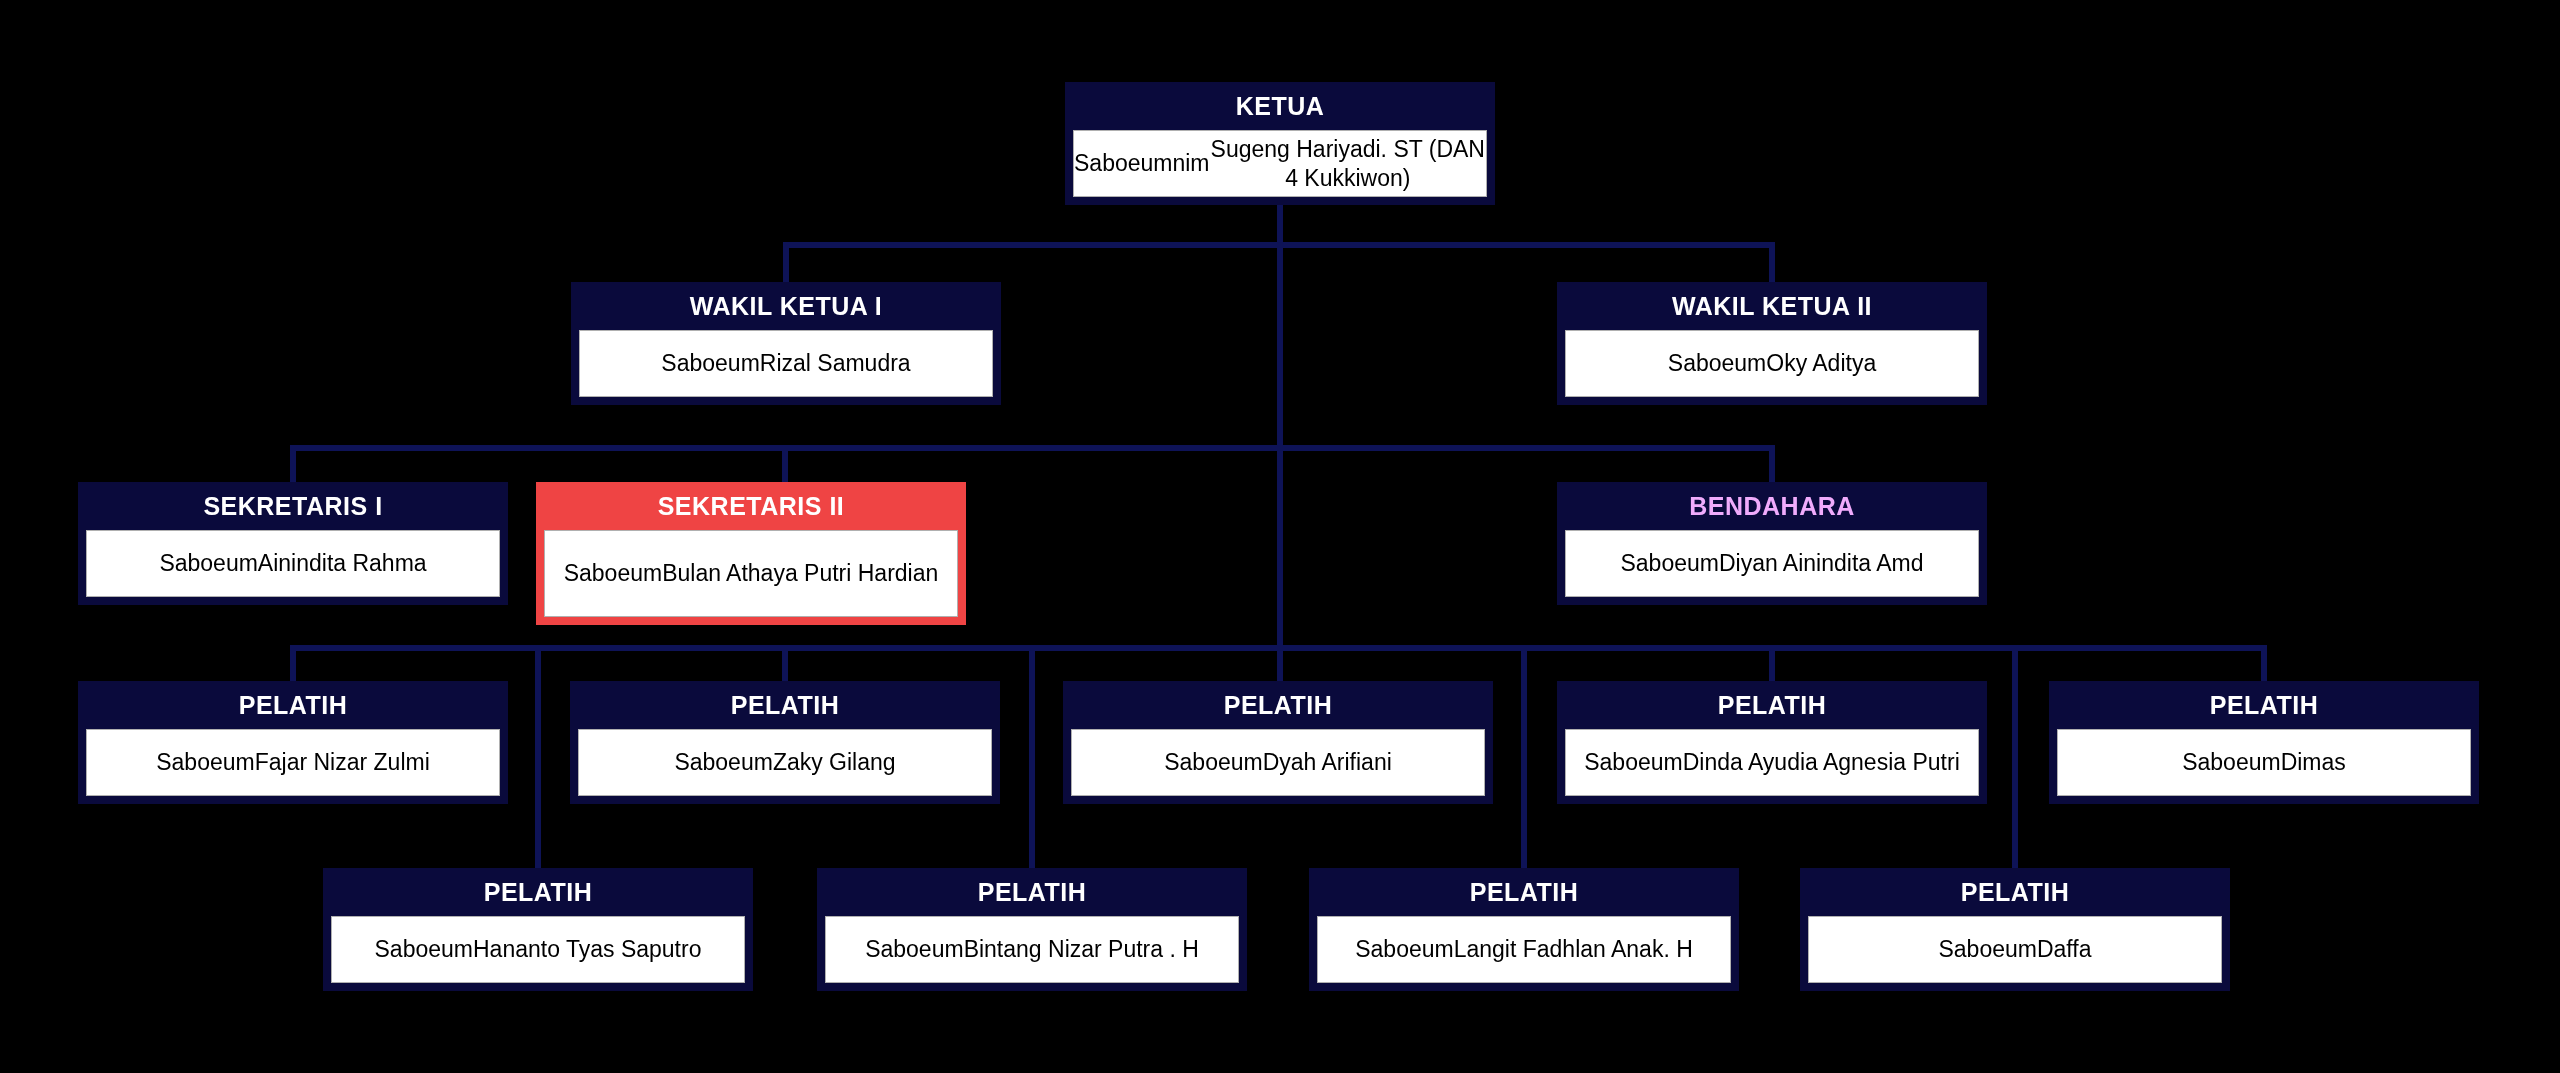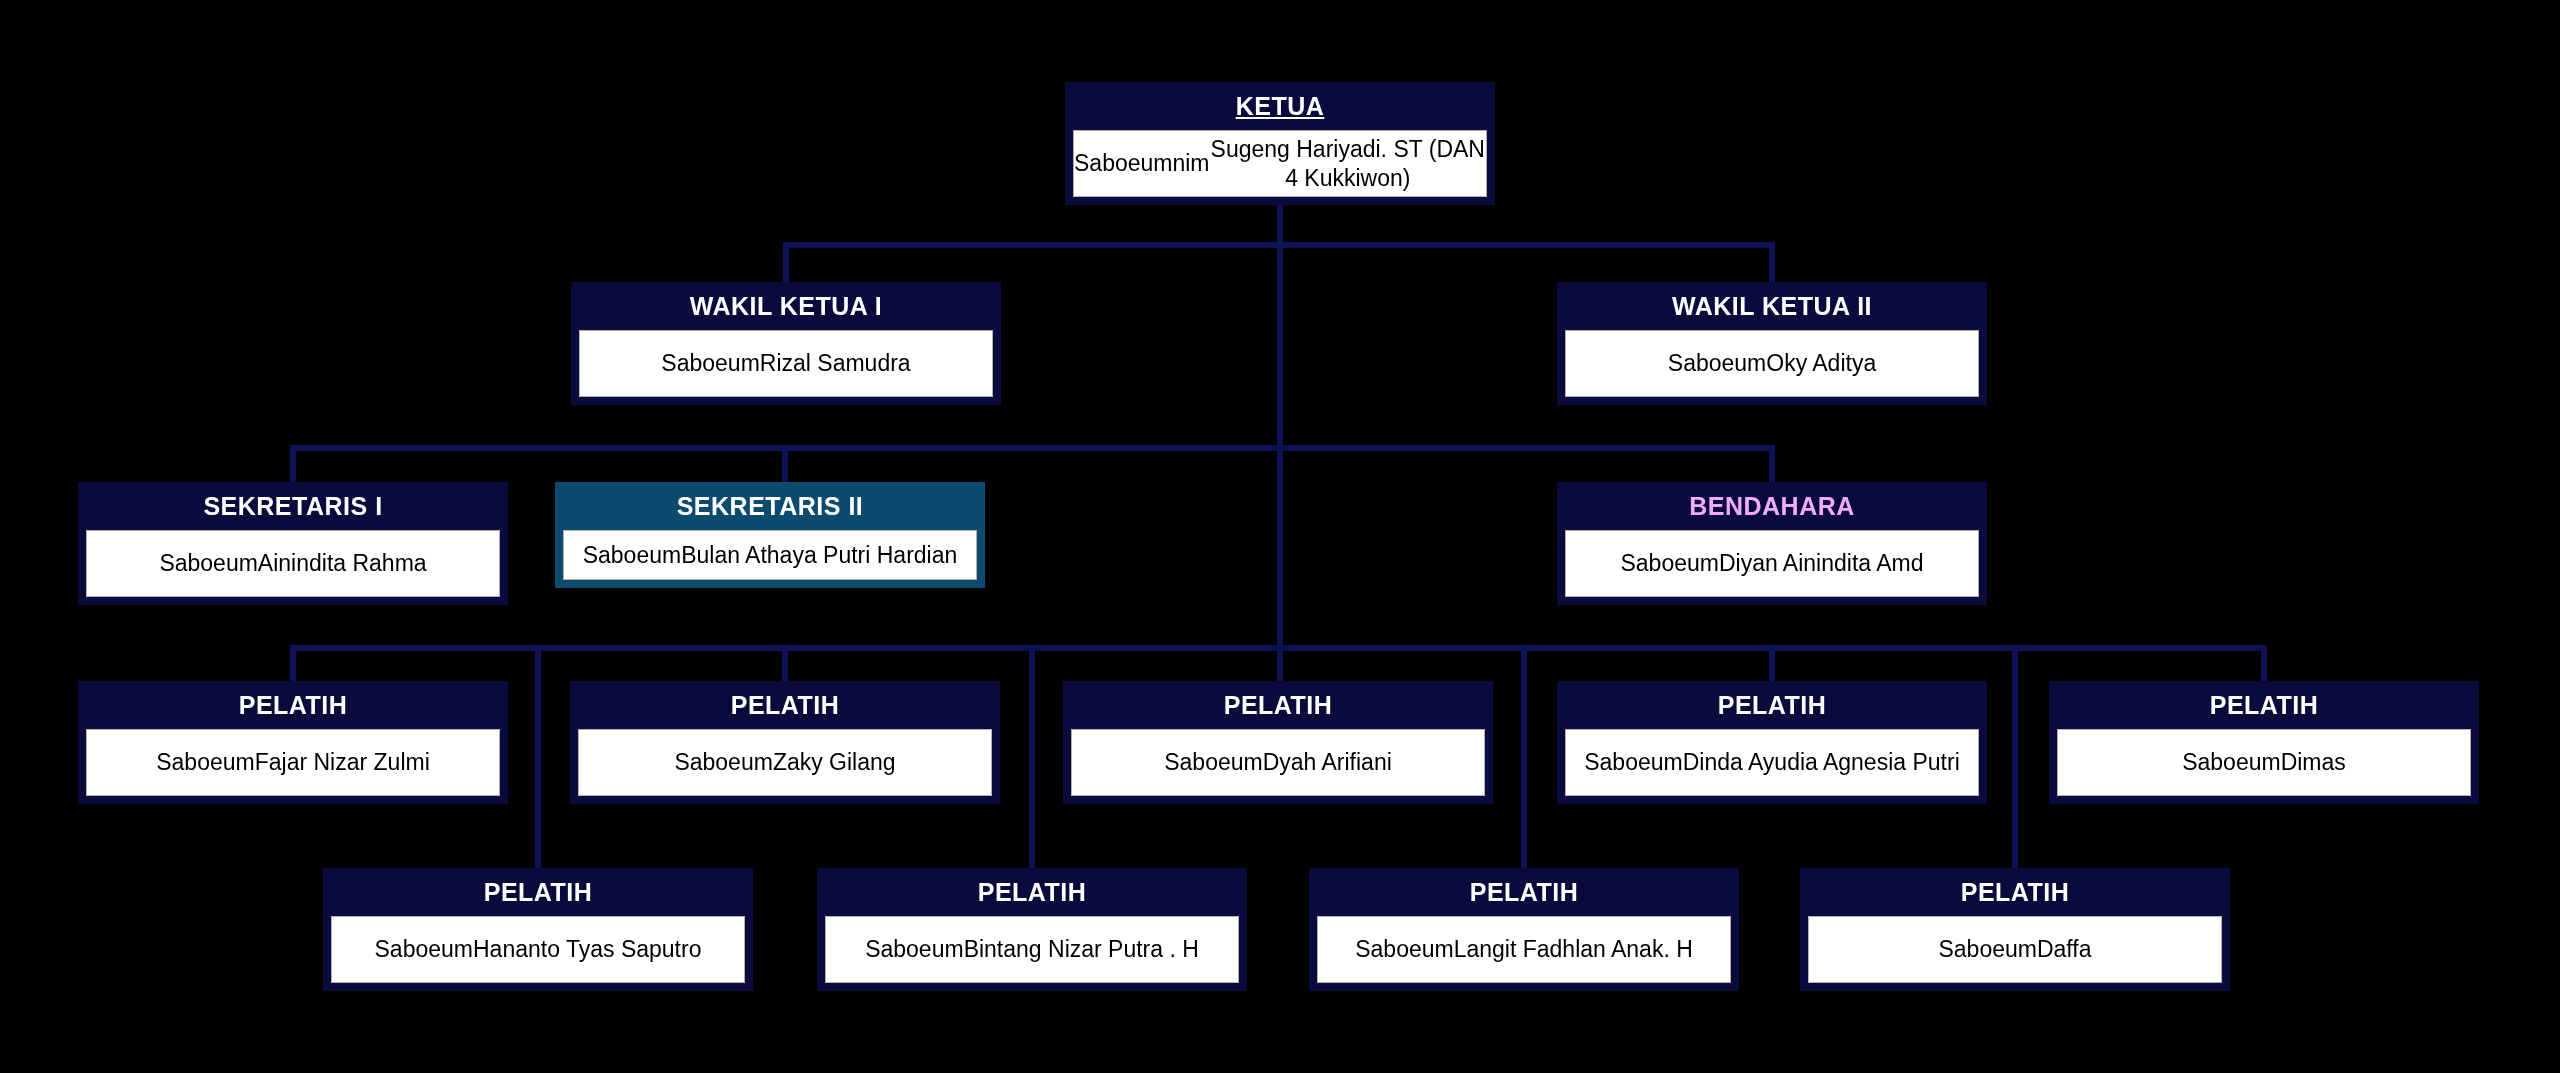--- a/index.html
+++ b/index.html
@@ -66,21 +66,21 @@
     <div class="conn" style="left: 290px; top: 645px; width: 1977px; height: 6px; background: rgb(14, 19, 87);"></div>
     <div class="conn" style="left: 290px; top: 645px; width: 6px; height: 36px; background: rgb(14, 19, 87);"></div>
     <div class="conn" style="left: 782px; top: 645px; width: 6px; height: 36px; background: rgb(14, 19, 87);"></div>
     <div class="conn" style="left: 1769px; top: 645px; width: 6px; height: 36px; background: rgb(14, 19, 87);"></div>
     <div class="conn" style="left: 2261px; top: 645px; width: 6px; height: 36px; background: rgb(14, 19, 87);"></div>
     <div class="conn" style="left: 535px; top: 645px; width: 6px; height: 223px; background: rgb(14, 19, 87);"></div>
     <div class="conn" style="left: 1029px; top: 645px; width: 6px; height: 223px; background: rgb(14, 19, 87);"></div>
     <div class="conn" style="left: 1521px; top: 645px; width: 6px; height: 223px; background: rgb(14, 19, 87);"></div>
     <div class="conn" style="left: 2012px; top: 645px; width: 6px; height: 223px; background: rgb(14, 19, 87);"></div>
     <div class="node" style="left: 1065px; top: 82px; width: 430px; height: 123px; background: rgb(10, 10, 60);">
-      <div class="node-title" style="color: rgb(255, 255, 255); text-decoration: underline;">KETUA</div>
+      <div class="node-title" style="color: rgb(255, 255, 255);">KETUA</div>
       <div class="node-body" style="background: rgb(255, 255, 255); border-color: rgb(176, 176, 176); color: rgb(0, 0, 0);">
         <div>Saboeumnim</div>
         <div>Sugeng Hariyadi. ST (DAN 4 Kukkiwon)</div>
       </div>
     </div>
     <div class="node" style="left: 571px; top: 282px; width: 430px; height: 123px; background: rgb(10, 10, 60);">
       <div class="node-title" style="color: rgb(255, 255, 255);">WAKIL KETUA I</div>
       <div class="node-body" style="background: rgb(255, 255, 255); border-color: rgb(176, 176, 176); color: rgb(0, 0, 0);">
         <div>Saboeum</div>
         <div>Rizal Samudra</div>
@@ -93,21 +93,21 @@
         <div>Oky Aditya</div>
       </div>
     </div>
     <div class="node" style="left: 78px; top: 482px; width: 430px; height: 123px; background: rgb(10, 10, 60); padding-left: 40px;">
       <div class="node-title" style="color: rgb(255, 255, 255);">SEKRETARIS I</div>
       <div class="node-body" style="background: rgb(255, 255, 255); border-color: rgb(176, 176, 176); color: rgb(0, 0, 0);">
         <div>Saboeum</div>
         <div>Ainindita Rahma</div>
       </div>
     </div>
-    <div class="node" style="left: 555px; top: 482px; width: 430px; height: 106px; background: #0c4a6e;">
+    <div class="node" style="left: 536px; top: 482px; width: 430px; height: 143px; background: #ef4444;">
       <div class="node-title" style="color: rgb(255, 255, 255);">SEKRETARIS II</div>
       <div class="node-body" style="background: rgb(255, 255, 255); border-color: rgb(176, 176, 176); color: rgb(0, 0, 0);">
         <div>Saboeum</div>
         <div>Bulan Athaya Putri Hardian</div>
       </div>
     </div>
     <div class="node" style="left: 1557px; top: 482px; width: 430px; height: 123px; background: rgb(10, 10, 60);">
       <div class="node-title" style="color: #f0abfc;">BENDAHARA</div>
       <div class="node-body" style="background: rgb(255, 255, 255); border-color: rgb(176, 176, 176); color: rgb(0, 0, 0);">
         <div>Saboeum</div>

